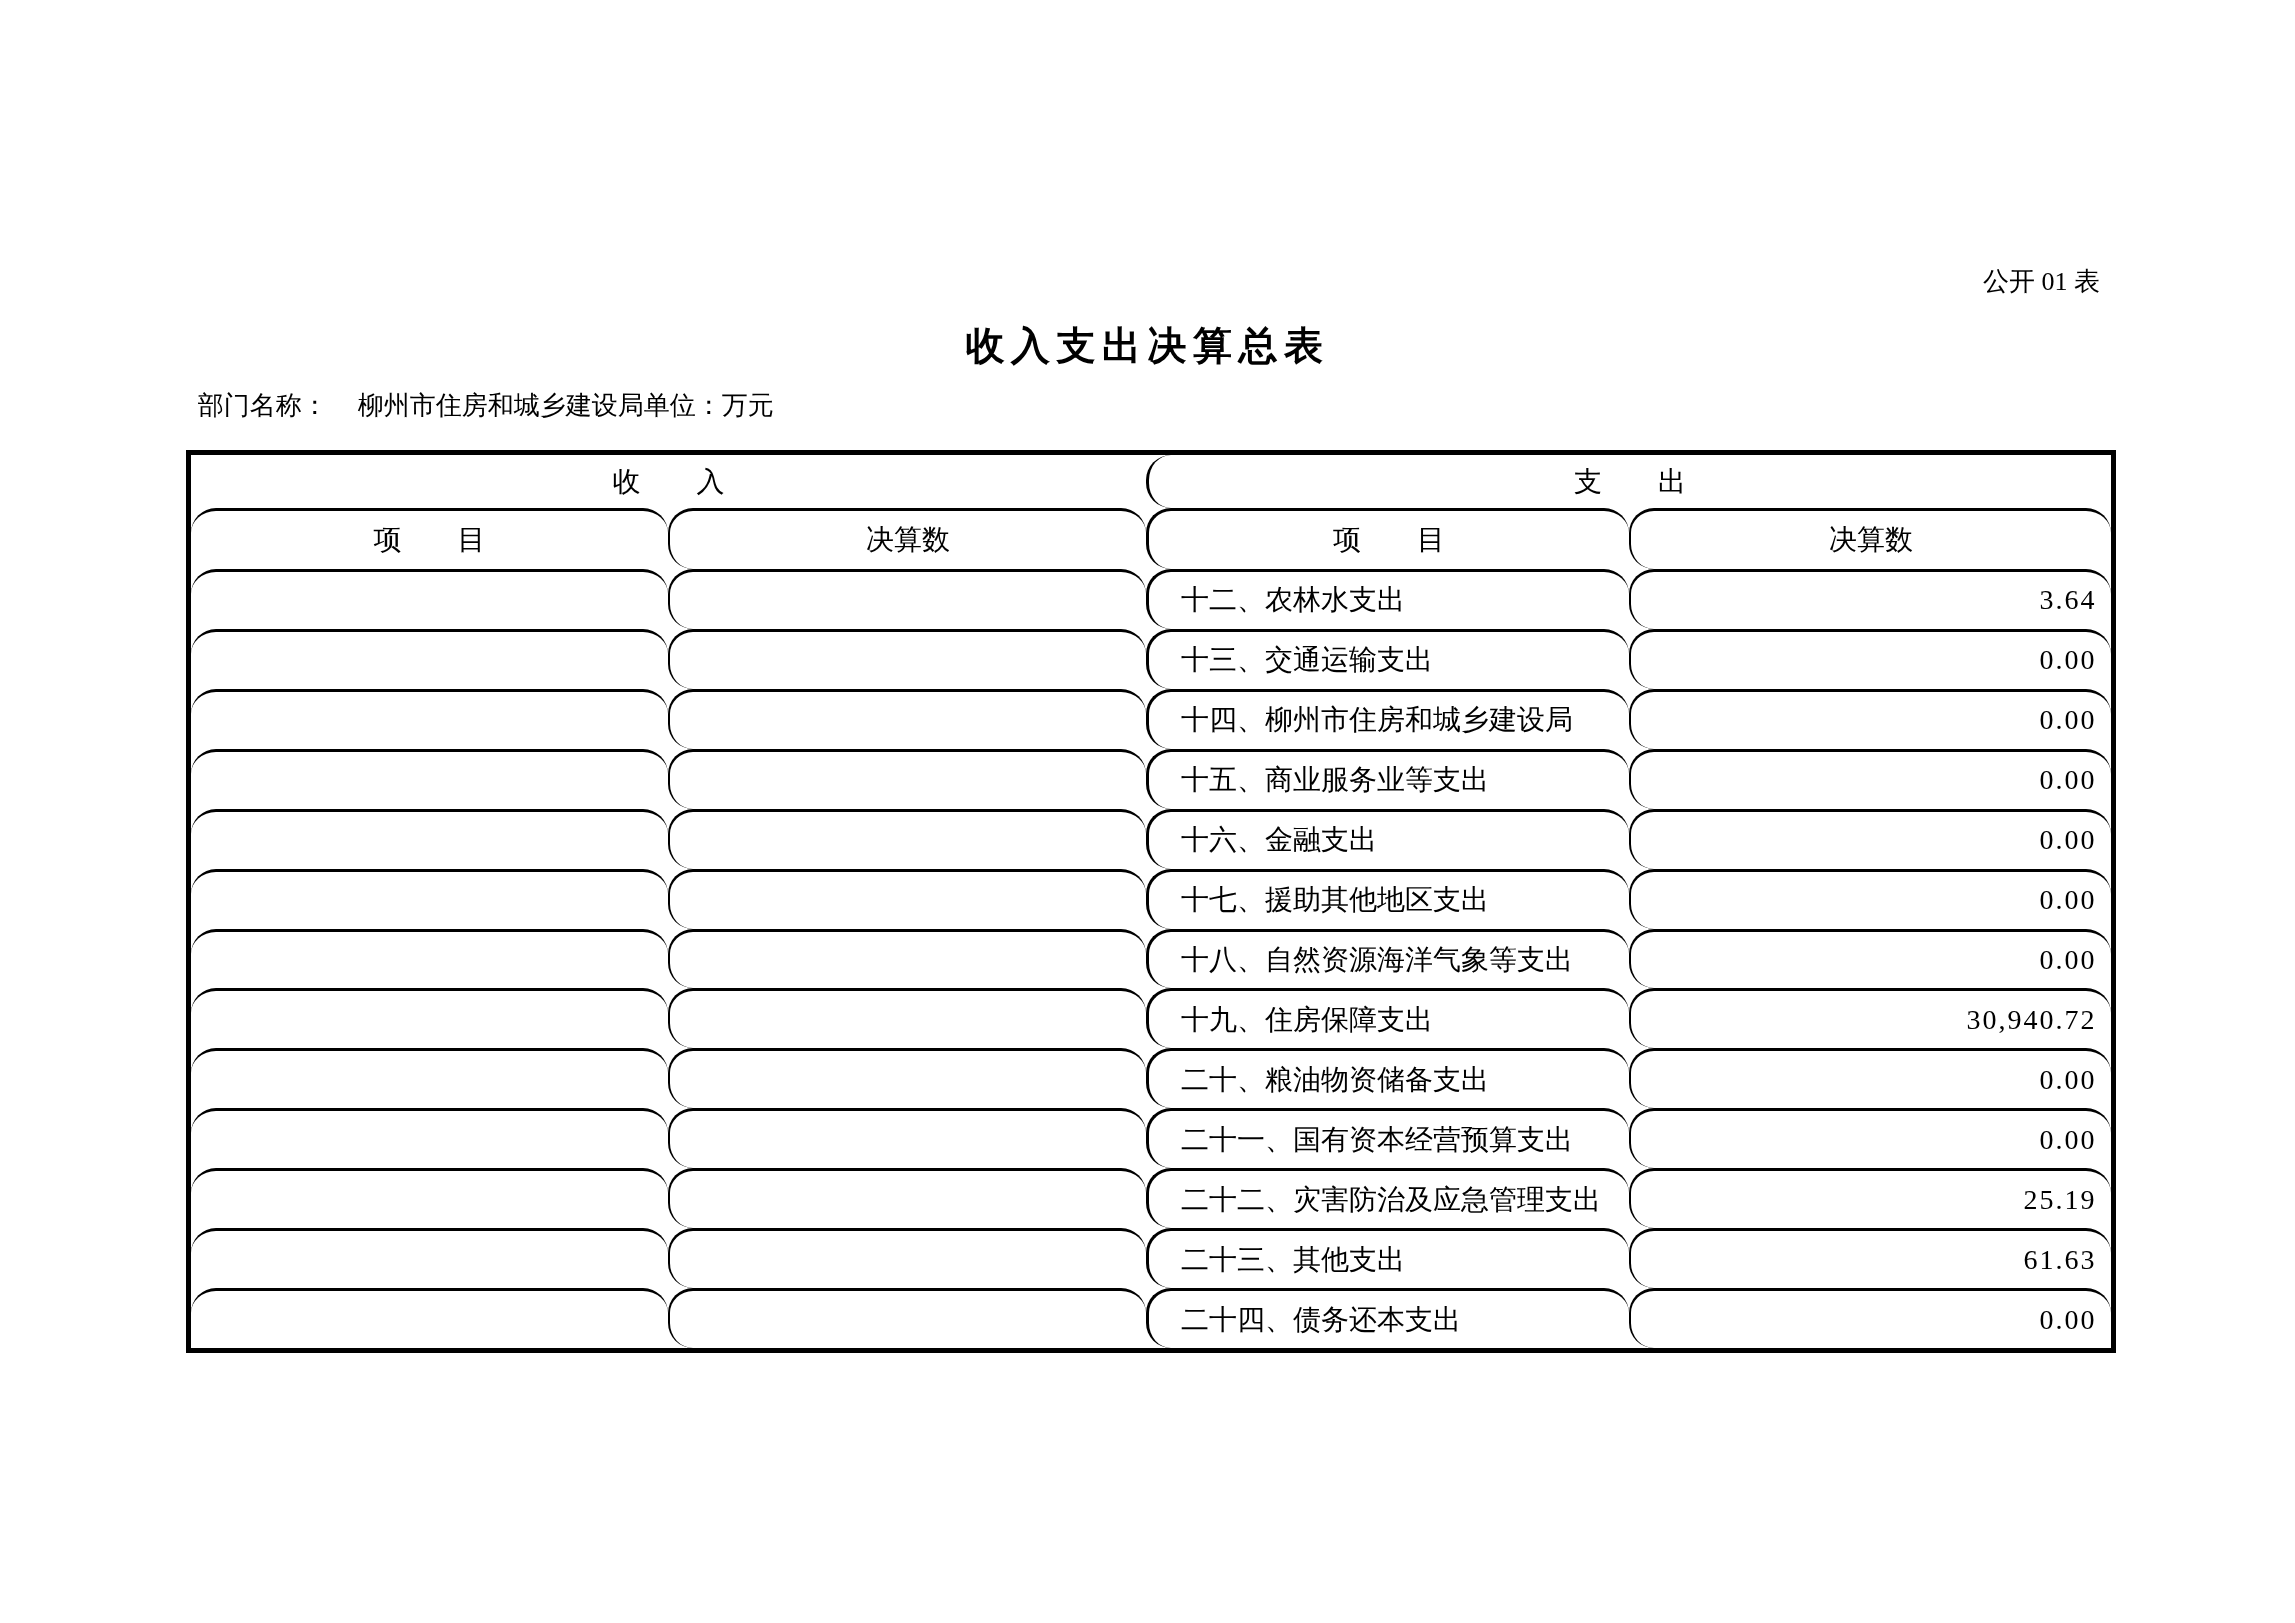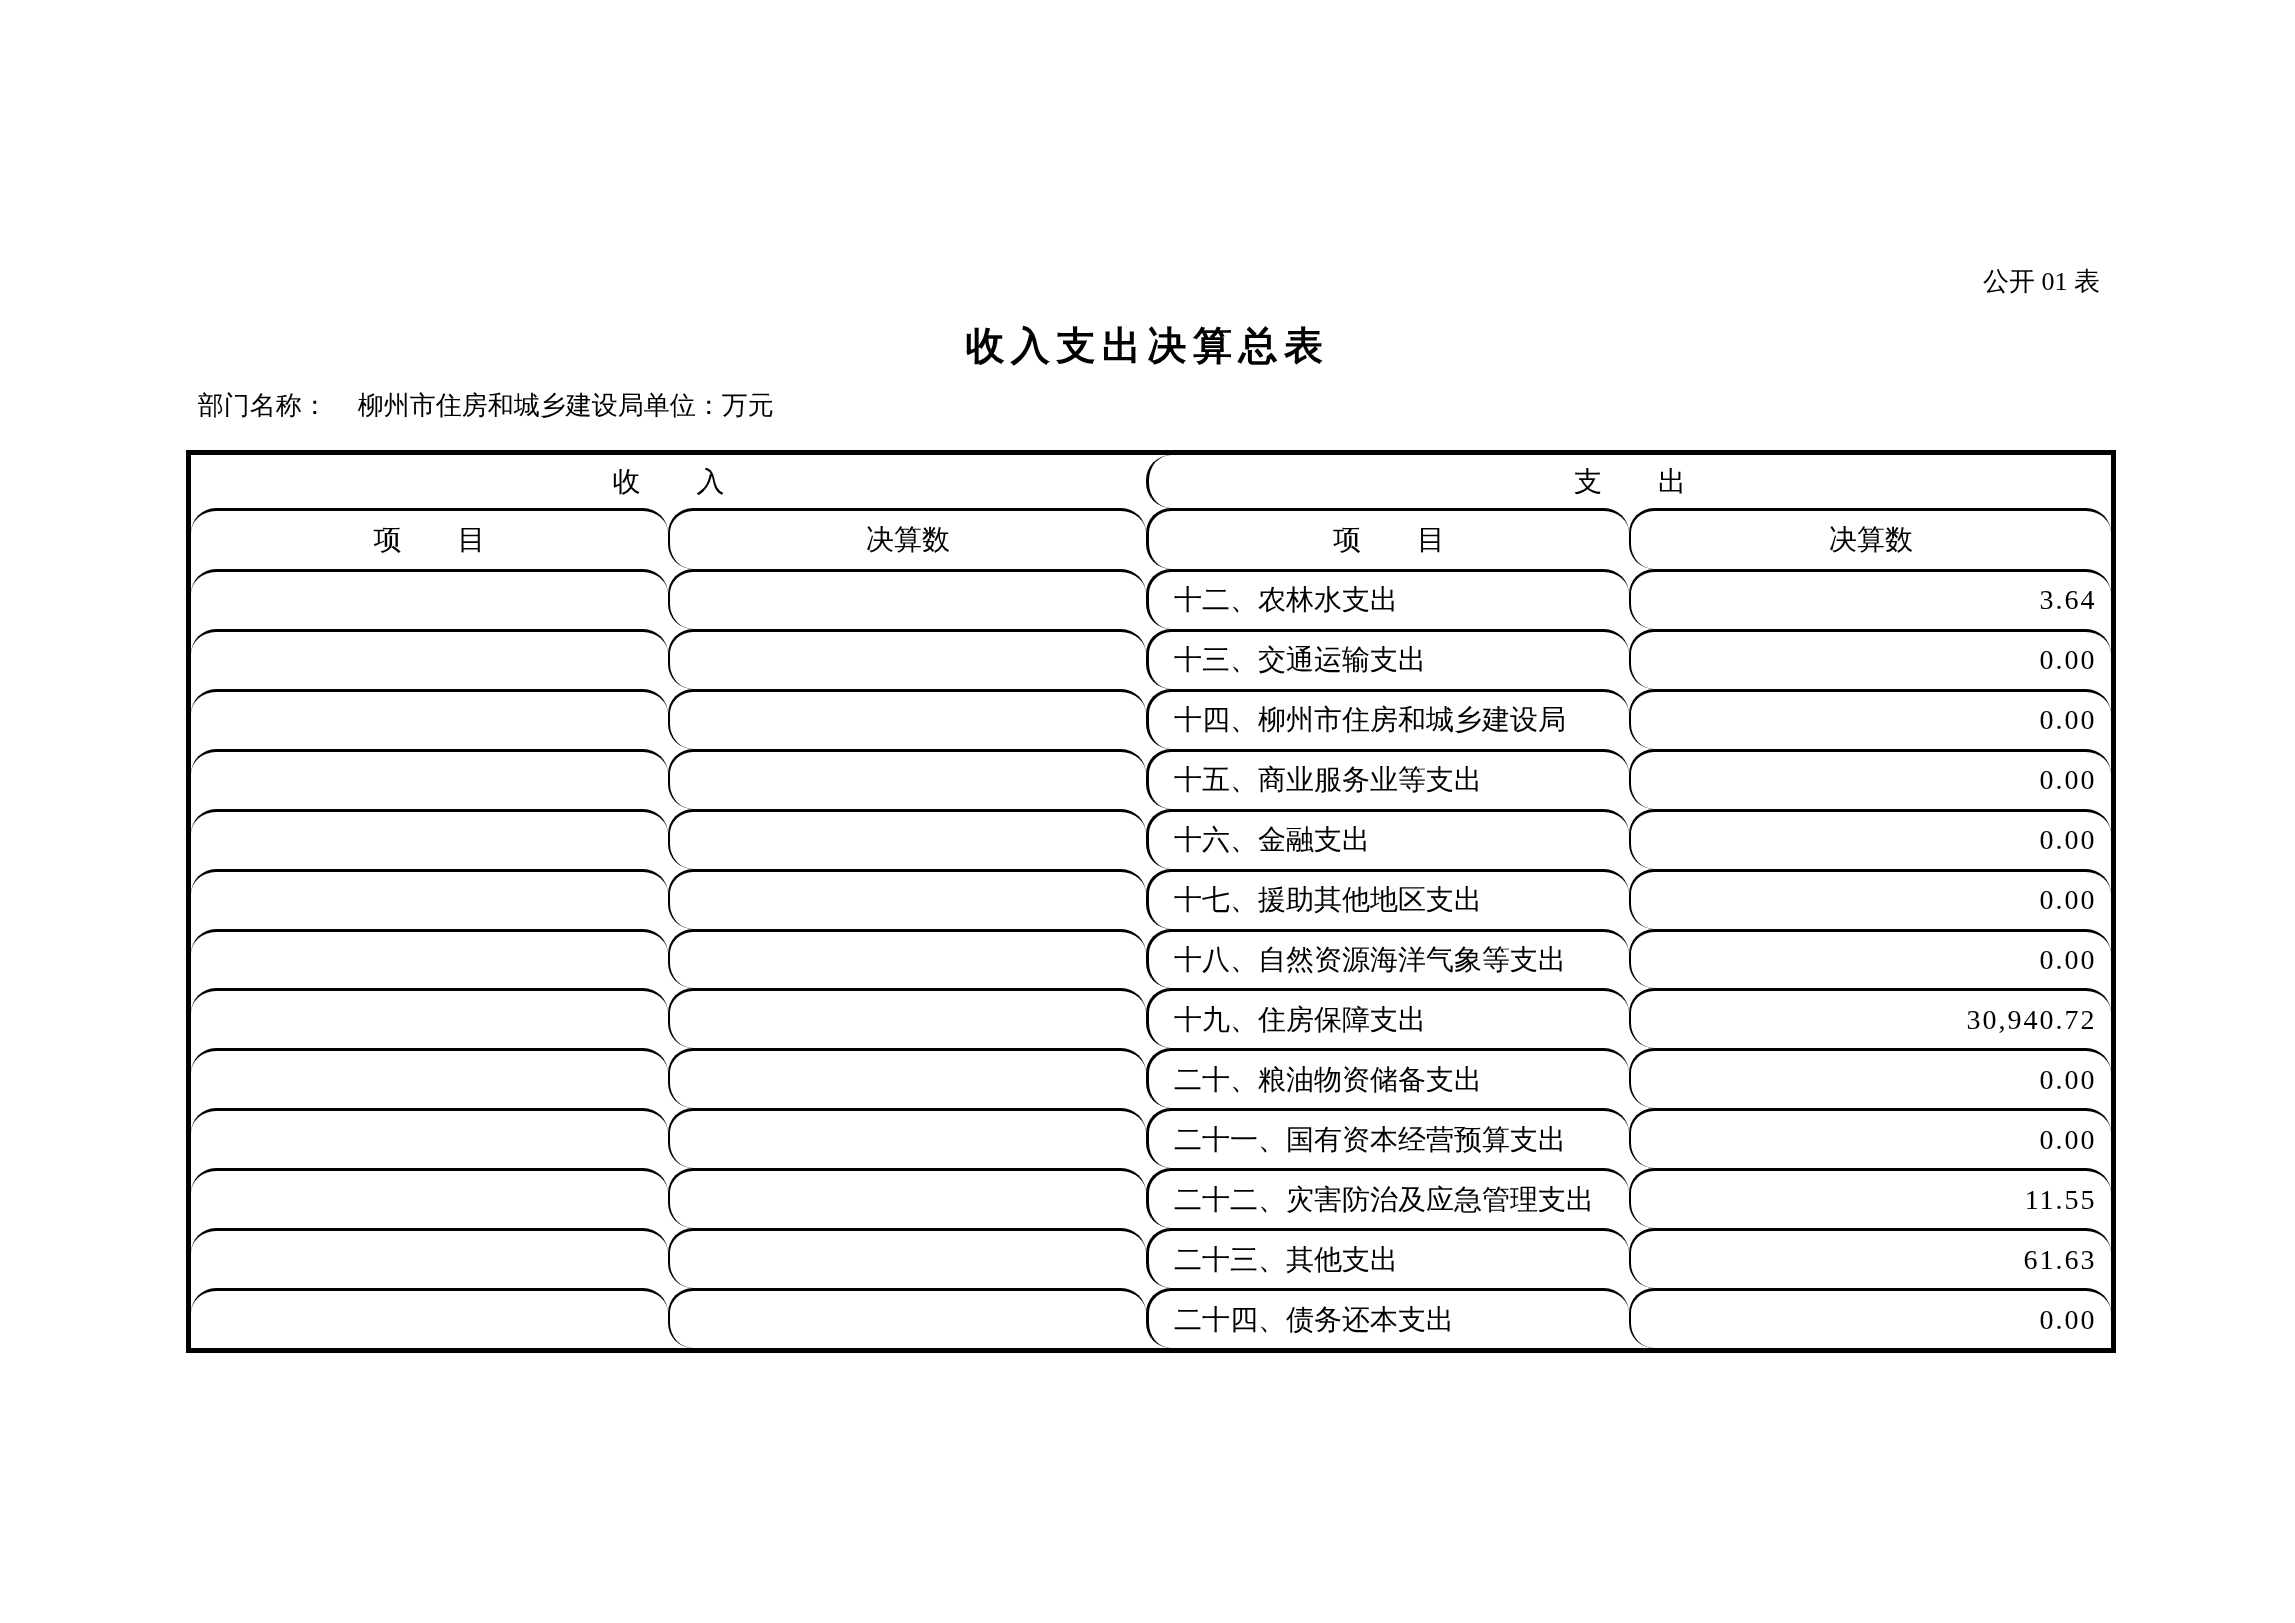--- a/index.html
+++ b/index.html
@@ -67,21 +67,21 @@
     border-top: 3.9px solid #000000;
     border-left: 2.6px solid #000000;
     overflow: hidden;
     white-space: nowrap;
     border-radius: 25px;
   }
   .c.r1 { border-top: none; }
   .c.c1 { border-left: none; }
   .c.mid { border-left-width: 3.9px; }
   .sect-head, .col-head { justify-content: center; }
-  .item-cell { justify-content: flex-start; padding-left: 25px; font-family: Liberation Serif, serif; }
+  .item-cell { justify-content: flex-start; padding-left: 32px; font-family: Liberation Serif, serif; }
   .value-cell { justify-content: flex-end; padding-right: 14.4px; letter-spacing: 2px; }
 </style>
 </head>
 <body>
 
 <div class="page">
 
   <div class="form-label">公开 01 表</div>
 
   <div class="doc-title">收入支出决算总表</div>
@@ -149,21 +149,21 @@
     <div class="c value-cell">0.00</div>
 
     <div class="c c1 item-cell"></div>
     <div class="c value-cell"></div>
     <div class="c mid item-cell">二十一、国有资本经营预算支出</div>
     <div class="c value-cell">0.00</div>
 
     <div class="c c1 item-cell"></div>
     <div class="c value-cell"></div>
     <div class="c mid item-cell">二十二、灾害防治及应急管理支出</div>
-    <div class="c value-cell">11.55</div>
+    <div class="c value-cell">25.19</div>
 
     <div class="c c1 item-cell"></div>
     <div class="c value-cell"></div>
     <div class="c mid item-cell">二十三、其他支出</div>
     <div class="c value-cell">61.63</div>
 
     <div class="c c1 item-cell"></div>
     <div class="c value-cell"></div>
     <div class="c mid item-cell">二十四、债务还本支出</div>
     <div class="c value-cell">0.00</div>

